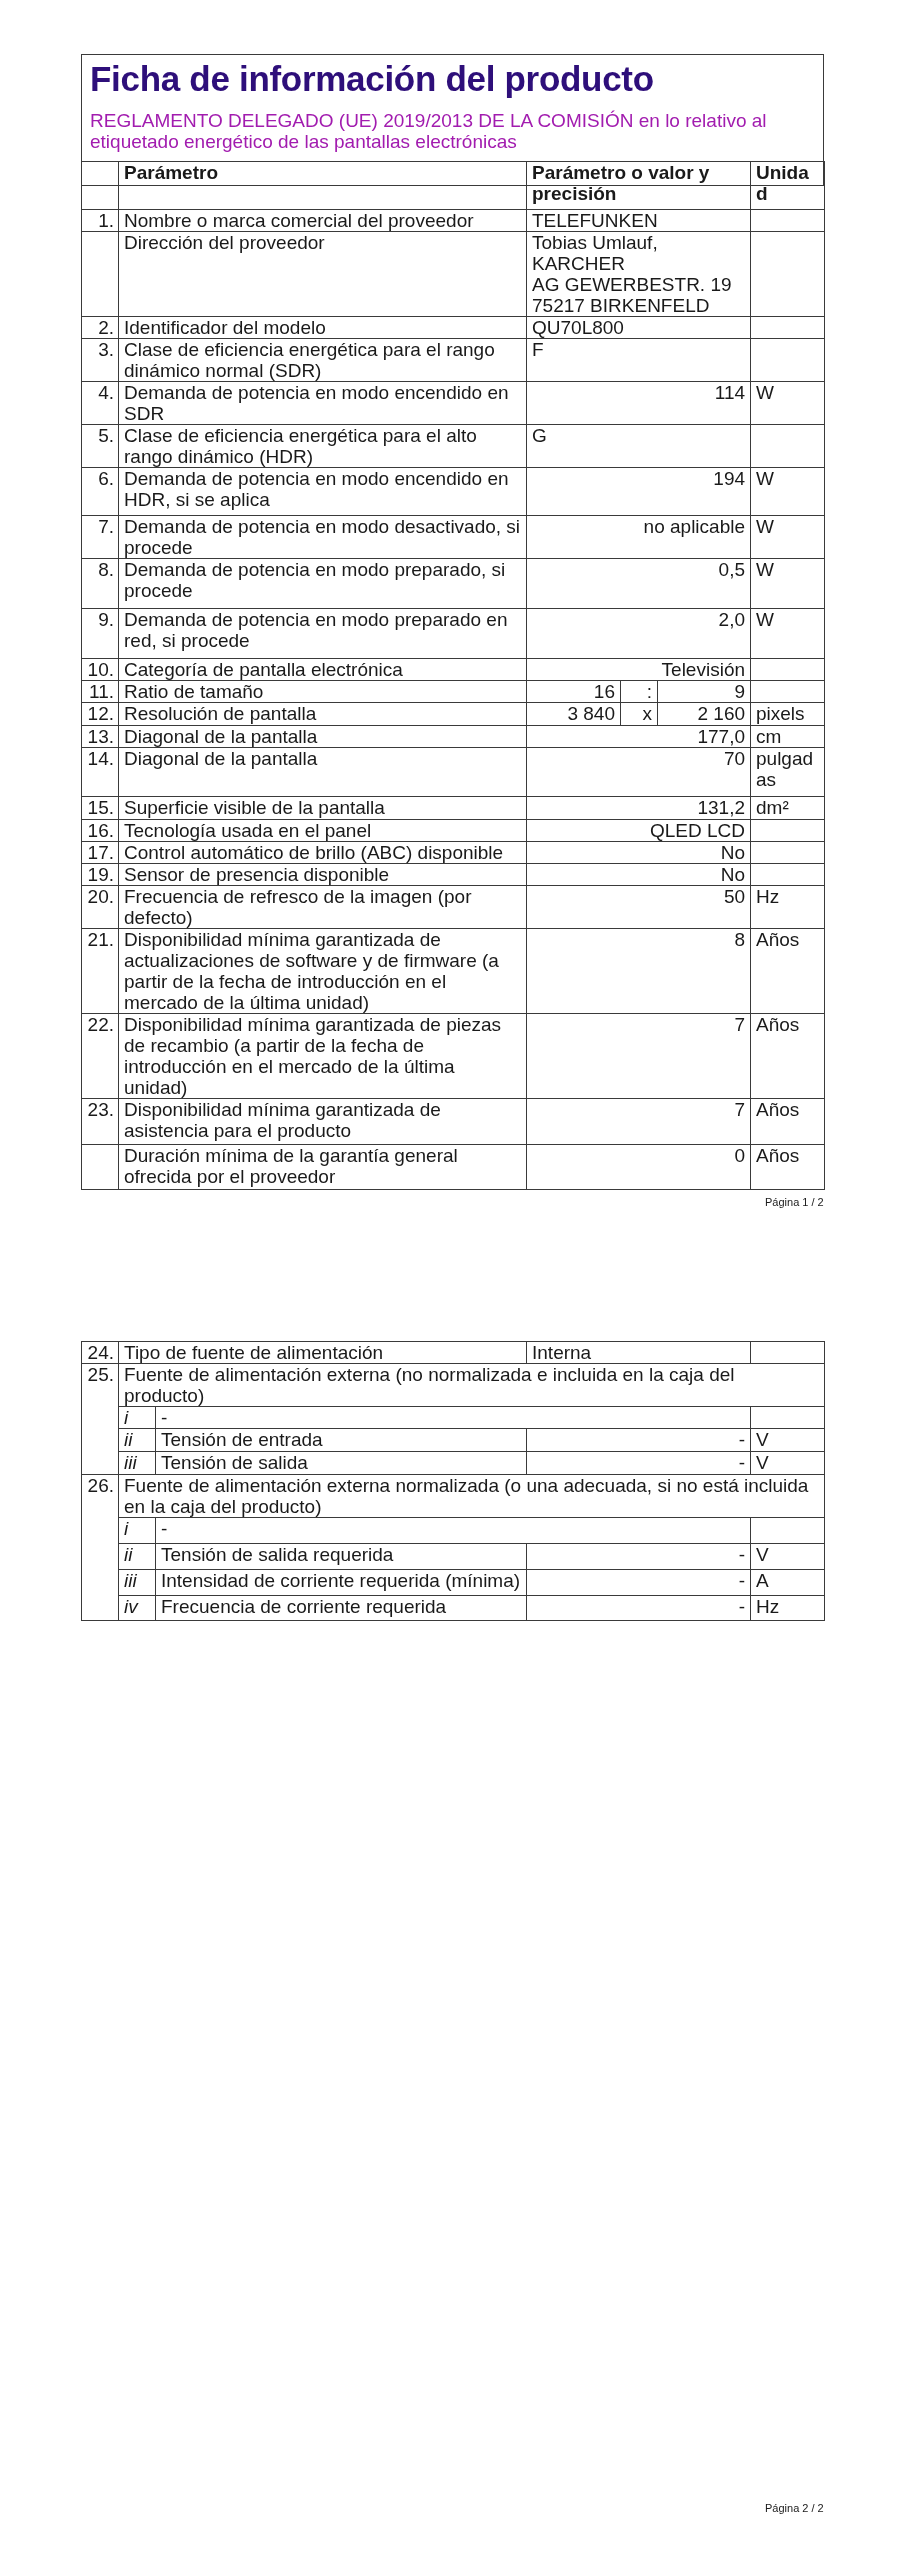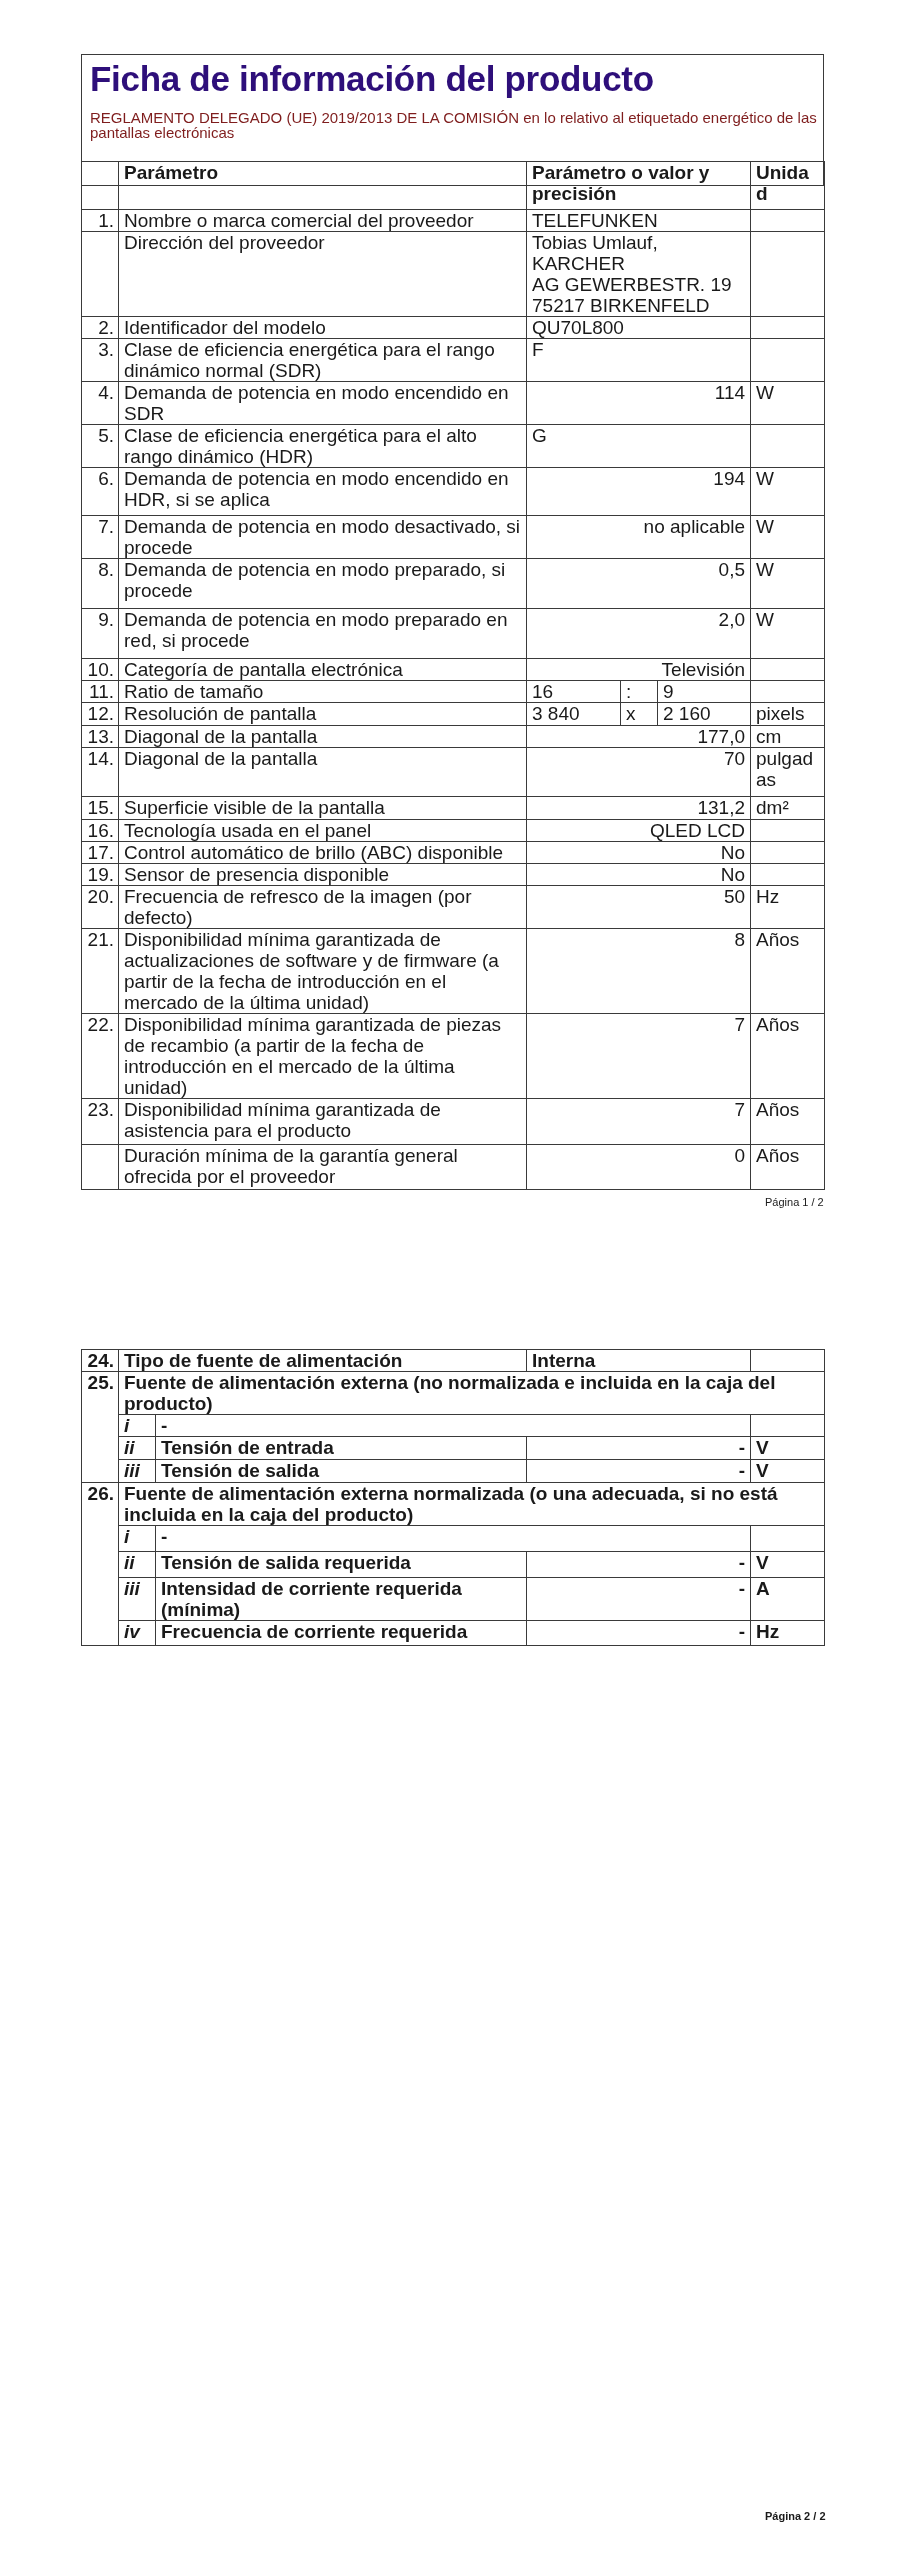--- a/index.html
+++ b/index.html
@@ -2,28 +2,28 @@
 <html><head>
 <meta charset="utf-8">
 <style>
   html, body { margin: 0; padding: 0; background: #ffffff; }
   body { width: 905px; height: 2560px; position: relative; overflow: hidden;
          font-family: "Liberation Sans", "DejaVu Sans", sans-serif; color: #1a1a1a; }
   .page { position: absolute; left: 0; width: 905px; }
   .frame { position: absolute; left: 81px; width: 743px; border: 1.5px solid #3a3a3a; box-sizing: border-box; }
   .title { position: absolute; left: 8px; top: 4px; font-size: 35px; font-weight: bold;
            color: #2e0f7a; letter-spacing: -0.3px; white-space: nowrap; }
-  .subtitle { position: absolute; left: 8px; top: 55px; width: 730px; font-size: 15px; line-height: 15px; color: #7f1d1d; }
+  .subtitle { position: absolute; left: 8px; top: 55px; width: 730px; font-size: 19px; line-height: 21px; color: #a21caf; }
   table { border-collapse: collapse; table-layout: fixed; position: absolute; left: 81px; width: 743px;
           font-size: 19px; line-height: 21px; }
   td { border: 1.2px solid #3a3a3a; vertical-align: top; padding: 0 5px; box-sizing: border-box;
        overflow: hidden; word-wrap: break-word; }
   td.num { text-align: right; padding-right: 4px; }
   td.r { text-align: right; }
-  td.c { text-align: left; }
+  td.c { text-align: right; }
   td.it { font-style: italic; }
   .hdr td { font-weight: bold; }
   .footer { position: absolute; left: 765px; font-size: 11px; color: #1a1a1a; white-space: nowrap; }
 </style>
 </head>
 <body>
 
 <div class="page" style="top:0;height:1280px;">
 
   <div class="frame" style="top:54px;height:132px;">
@@ -223,21 +223,21 @@
       <td>Duración mínima de la garantía general ofrecida por el proveedor</td>
       <td colspan="3" class="r">0</td>
       <td>Años</td>
     </tr>
   </tbody>
     </table>
 
   <div class="footer" style="top:1196px;">Página 1 / 2</div>
 </div>
 
-<div class="page" style="top:16px;height:1959px;font-weight:bold;">
+<div class="page" style="top:8px;height:1959px;">
   <table style="top:1333px;">
     <colgroup>
       <col style="width:37px">
         <col style="width:37px">
         <col style="width:371px">
         <col style="width:224px">
         <col style="width:74px">
     </colgroup>
 
     <tbody>

